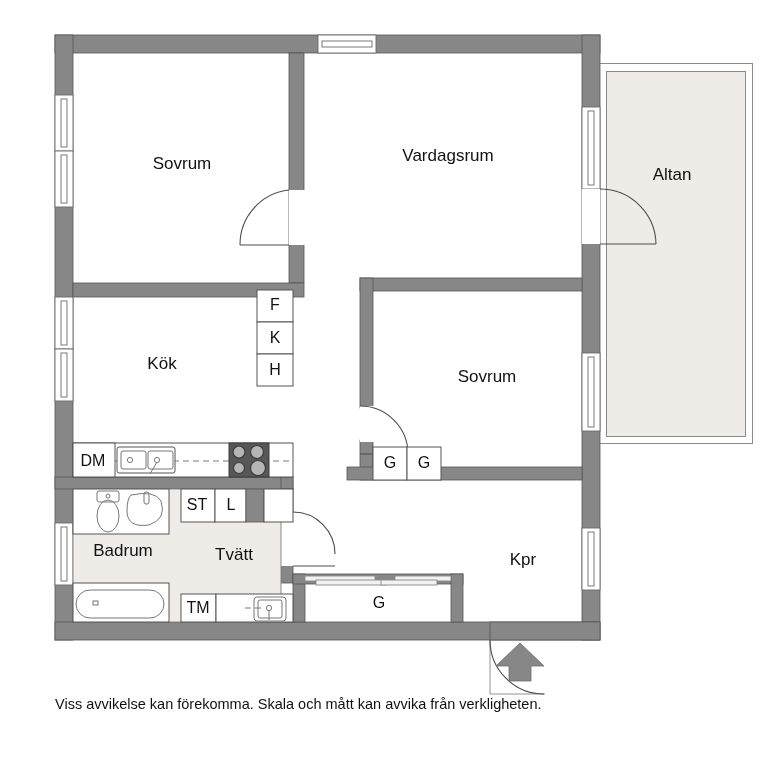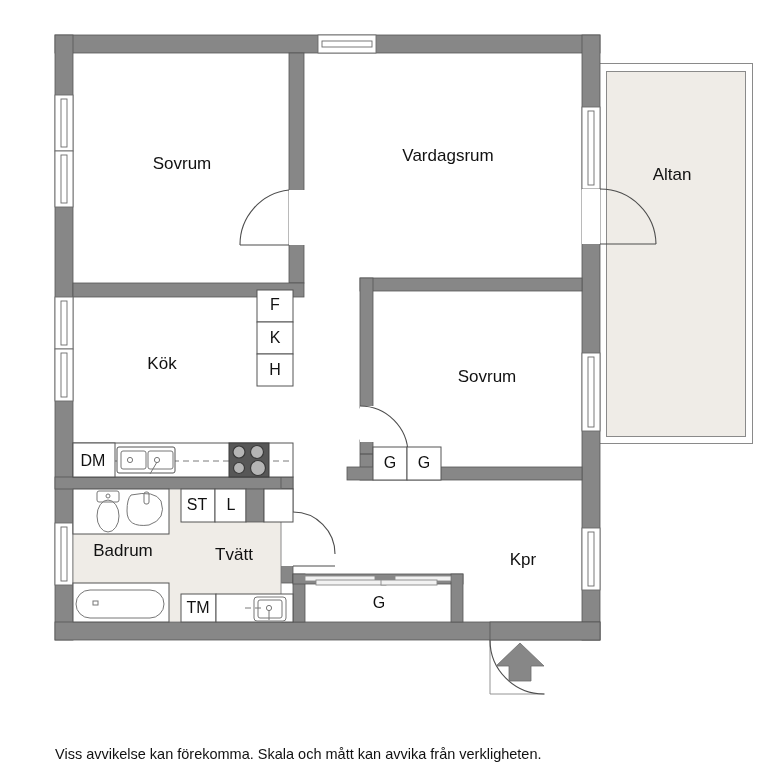--- a/index.html
+++ b/index.html
@@ -50,21 +50,21 @@
   .alabel {
     font-family: "Liberation Sans", sans-serif;
     font-size: 16px;
     fill: #111111;
     text-anchor: middle;
     dominant-baseline: middle;
   }
   .caption {
     position: absolute;
     left: 55px;
-    top: 746px;
+    top: 696px;
     font-family: "Liberation Sans", sans-serif;
     font-size: 14.5px;
     color: #111111;
     white-space: nowrap;
   }
 </style>
 </head>
 <body>
 
 <div id="floorplan-root">

